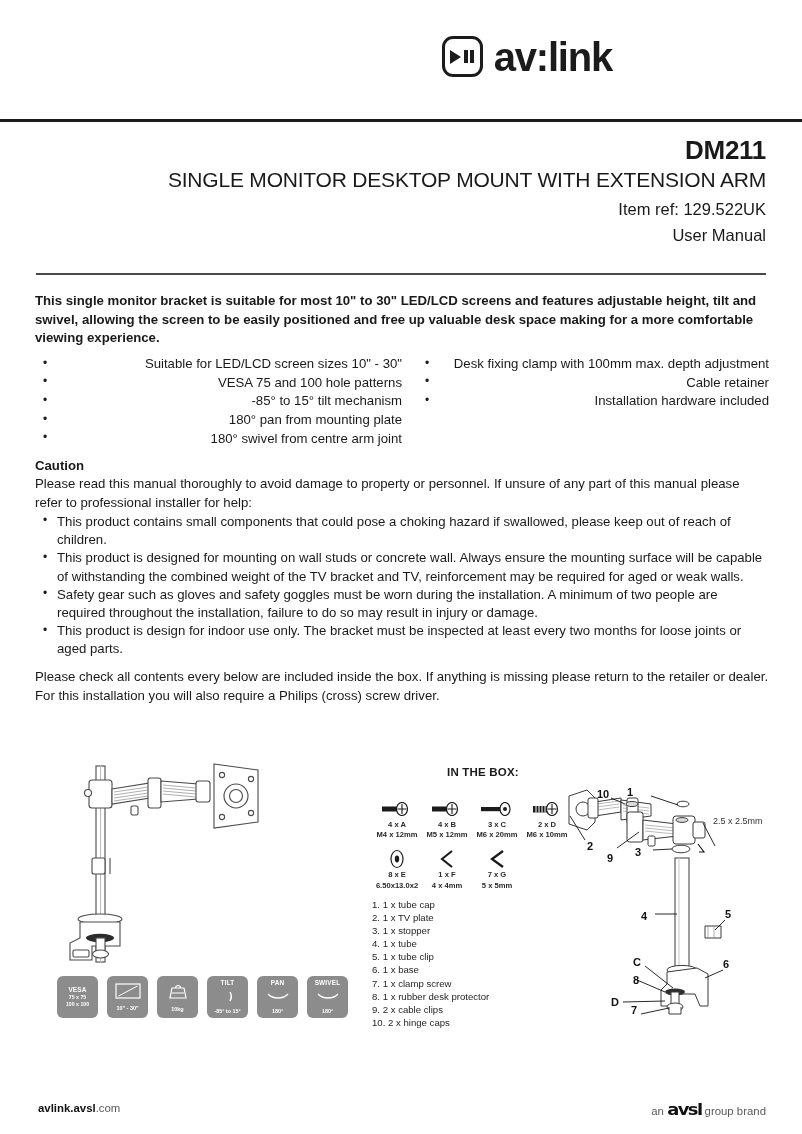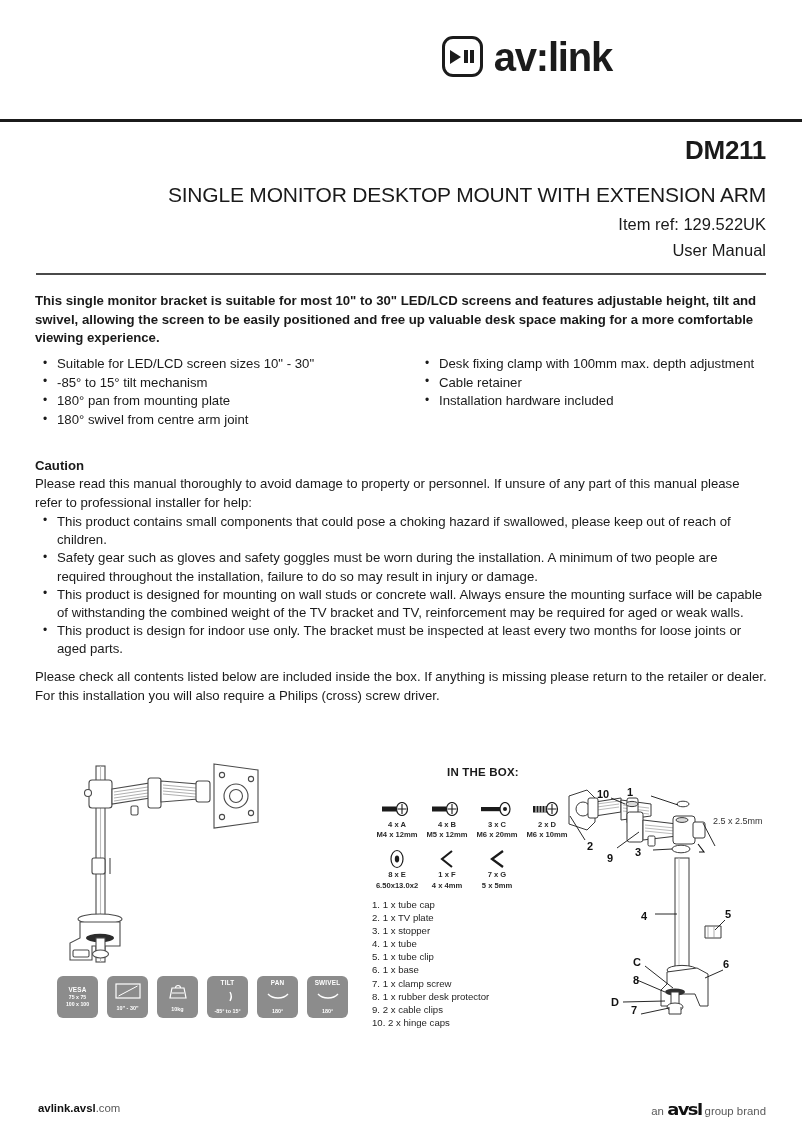--- a/index.html
+++ b/index.html
@@ -84,21 +84,21 @@
   .model {
     font-size: 26px;
     font-weight: bold;
     letter-spacing: -0.3px;
     line-height: 1.12;
   }
   .product-name {
     font-size: 21px;
     letter-spacing: -0.2px;
     line-height: 1.35;
-    margin-top: 16px;
+    margin-top: 1px;
   }
   .item-ref {
     font-size: 16.5px;
     line-height: 1.55;
     margin-top: 3px;
   }
   .user-manual {
     font-size: 16.5px;
     line-height: 1.55;
   }
@@ -119,21 +119,21 @@
     line-height: 1.42;
     font-weight: bold;
   }
 
   .feature-cols {
     position: absolute;
     top: 355px; left: 35px;
     width: 734px;
     display: flex;
   }
-  .feat-col { width: 50%; }
+  .feat-col { width: 50%; text-align: right; }
   .feat-col.right { padding-left: 15px; box-sizing: border-box; }
   ul.bl {
     margin: 0;
     padding-left: 22px;
     list-style: none;
   }
   ul.bl li {
     font-size: 13.2px;
     line-height: 1.38;
     position: relative;
@@ -339,47 +339,48 @@
     <div class="user-manual">User Manual</div>
   </div>
   <div class="rule-second"></div>
 
   <div class="intro">This single monitor bracket is suitable for most 10" to 30" LED/LCD screens and features adjustable height, tilt and swivel, allowing the screen to be easily positioned and free up valuable desk space making for a more comfortable viewing experience.</div>
 
   <div class="feature-cols">
     <div class="feat-col">
       <ul class="bl">
         <li>Suitable for LED/LCD screen sizes 10" - 30"</li>
+        <li>VESA 75 and 100 hole patterns</li>
         <li>-85° to 15° tilt mechanism</li>
         <li>180° pan from mounting plate</li>
         <li>180° swivel from centre arm joint</li>
       </ul>
     </div>
     <div class="feat-col right">
       <ul class="bl">
         <li>Desk fixing clamp with 100mm max. depth adjustment</li>
         <li>Cable retainer</li>
         <li>Installation hardware included</li>
       </ul>
     </div>
   </div>
 
   <div class="section caution-sec">
     <div class="sec-head">Caution</div>
     <div class="sec-para">Please read this manual thoroughly to avoid damage to property or personnel. If unsure of any part of this manual please refer to professional installer for help:</div>
     <ul class="bl tight">
       <li>This product contains small components that could pose a choking hazard if swallowed, please keep out of reach of children.</li>
+      <li>This product is designed for mounting on wall studs or concrete wall. Always ensure the mounting surface will be capable of withstanding the combined weight of the TV bracket and TV, reinforcement may be required for aged or weak walls.</li>
       <li>Safety gear such as gloves and safety goggles must be worn during the installation. A minimum of two people are required throughout the installation, failure to do so may result in injury or damage.</li>
-      <li>This product is designed for mounting on wall studs or concrete wall. Always ensure the mounting surface will be capable of withstanding the combined weight of the TV bracket and TV, reinforcement may be required for aged or weak walls.</li>
       <li>This product is design for indoor use only. The bracket must be inspected at least every two months for loose joints or aged parts.</li>
     </ul>
   </div>
 
   <div class="section contents-sec">
-    <div class="sec-para">Please check all contents listed below are included inside the box. If anything is missing please return to the retailer or dealer.</div>
+    <div class="sec-para">Please check all contents every below are included inside the box. If anything is missing please return to the retailer or dealer.</div>
     <div class="sec-para">For this installation you will also require a Philips (cross) screw driver.</div>
   </div>
 
   <div class="illus">
 
     <svg class="photo-svg" width="270" height="210" viewBox="0 0 270 210">
       <g fill="none" stroke="#4a4a4a" stroke-width="1.1">
 
         <rect x="38" y="4" width="9" height="196"></rect>
         <line x1="42.5" y1="4" x2="42.5" y2="200" stroke="#bdbdbd"></line>

